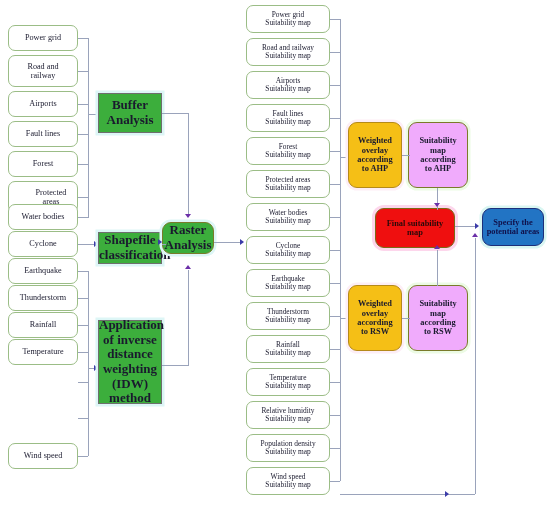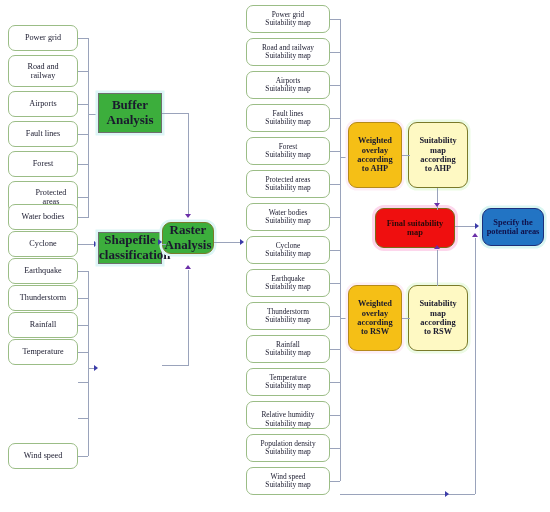--- a/index.html
+++ b/index.html
@@ -56,21 +56,21 @@
     border-radius:9px;
     font-size:8.4px;
     font-weight:600;
   }
   .yellowbox{
     background:#f5bf16;
     border:1.6px solid #b58a1a;
     box-shadow:0 0 0 2.5px #fdeef6;
   }
   .greenbox{
-    background:#fef9c3;
+    background:#f0abfc;
     border:1.6px solid #7a7a2a;
     box-shadow:0 0 0 2.5px #ecfbe4;
   }
   .redbox{
     background:#ef0f0f;
     border:1.8px solid #7a6a16;
     box-shadow:0 0 0 3px #fdd6ec;
     color:#2a0a0a;
   }
   .bluebox{
@@ -165,20 +165,23 @@
     </div>
 
   <div class="node procbox" style="left:98px;top:232px;width:64px;height:32px;">
     <span>Shapefile<br>classification</span>
     </div>
 
   <div class="node procbox round" style="left:162px;top:222px;width:52px;height:32px;">
     <span>Raster<br>Analysis</span>
     </div>
 
+  <div class="node procbox" style="left:98px;top:320px;width:64px;height:84px;">
+    <span>Application<br>of inverse<br>distance<br>weighting<br>(IDW)<br>method</span>
+    </div>
 
   <div class="ln lnh" style="left:162px;top:113px;width:26px;"></div>
   <div class="ln lnv" style="left:188px;top:113px;height:102px;"></div>
   <div class="arrow down" style="left:185px;top:214px;"></div>
 
   <div class="ln lnh" style="left:162px;top:244px;width:4px;"></div>
   <div class="arrow right" style="left:158px;top:239px;"></div>
 
   <div class="ln lnh" style="left:162px;top:365px;width:26px;"></div>
   <div class="ln lnv" style="left:188px;top:270px;height:96px;"></div>
@@ -216,21 +219,21 @@
     </div>
   <div class="node mapbox" style="left:246px;top:302px;width:84px;height:28px;">
     <span>Thunderstorm<br>Suitability map</span>
     </div>
   <div class="node mapbox" style="left:246px;top:335px;width:84px;height:28px;">
     <span>Rainfall<br>Suitability map</span>
     </div>
   <div class="node mapbox" style="left:246px;top:368px;width:84px;height:28px;">
     <span>Temperature<br>Suitability map</span>
     </div>
-  <div class="node mapbox" style="left:246px;top:401px;width:84px;height:28px;align-items:flex-end;">
+  <div class="node mapbox" style="left:246px;top:401px;width:84px;height:28px;">
     <span>Relative humidity<br>Suitability map</span>
     </div>
   <div class="node mapbox" style="left:246px;top:434px;width:84px;height:28px;">
     <span>Population density<br>Suitability map</span>
     </div>
   <div class="node mapbox" style="left:246px;top:467px;width:84px;height:28px;">
     <span>Wind speed<br>Suitability map</span>
     </div>
 
   <div class="ln lnh" style="left:330px;top:19px;width:10px;"></div>

